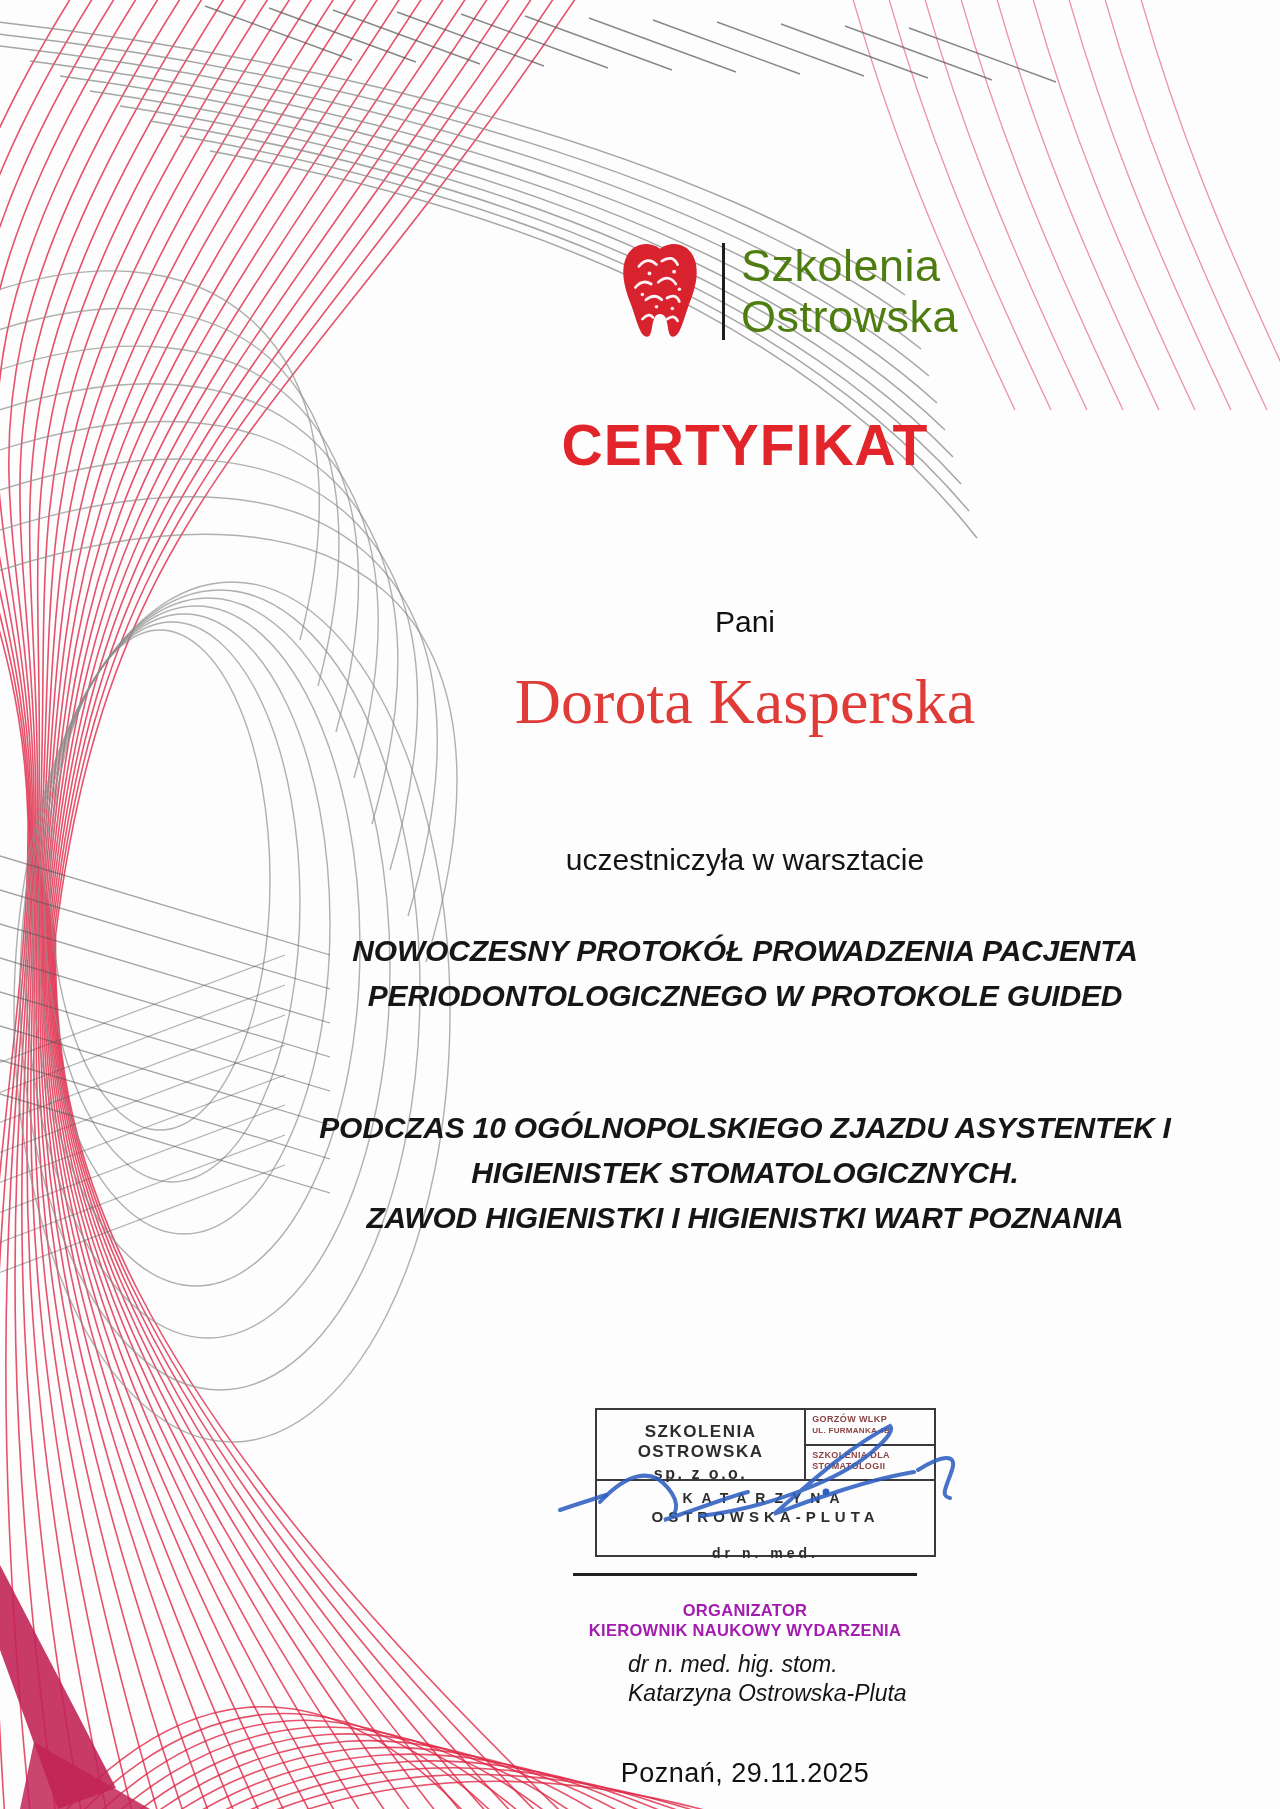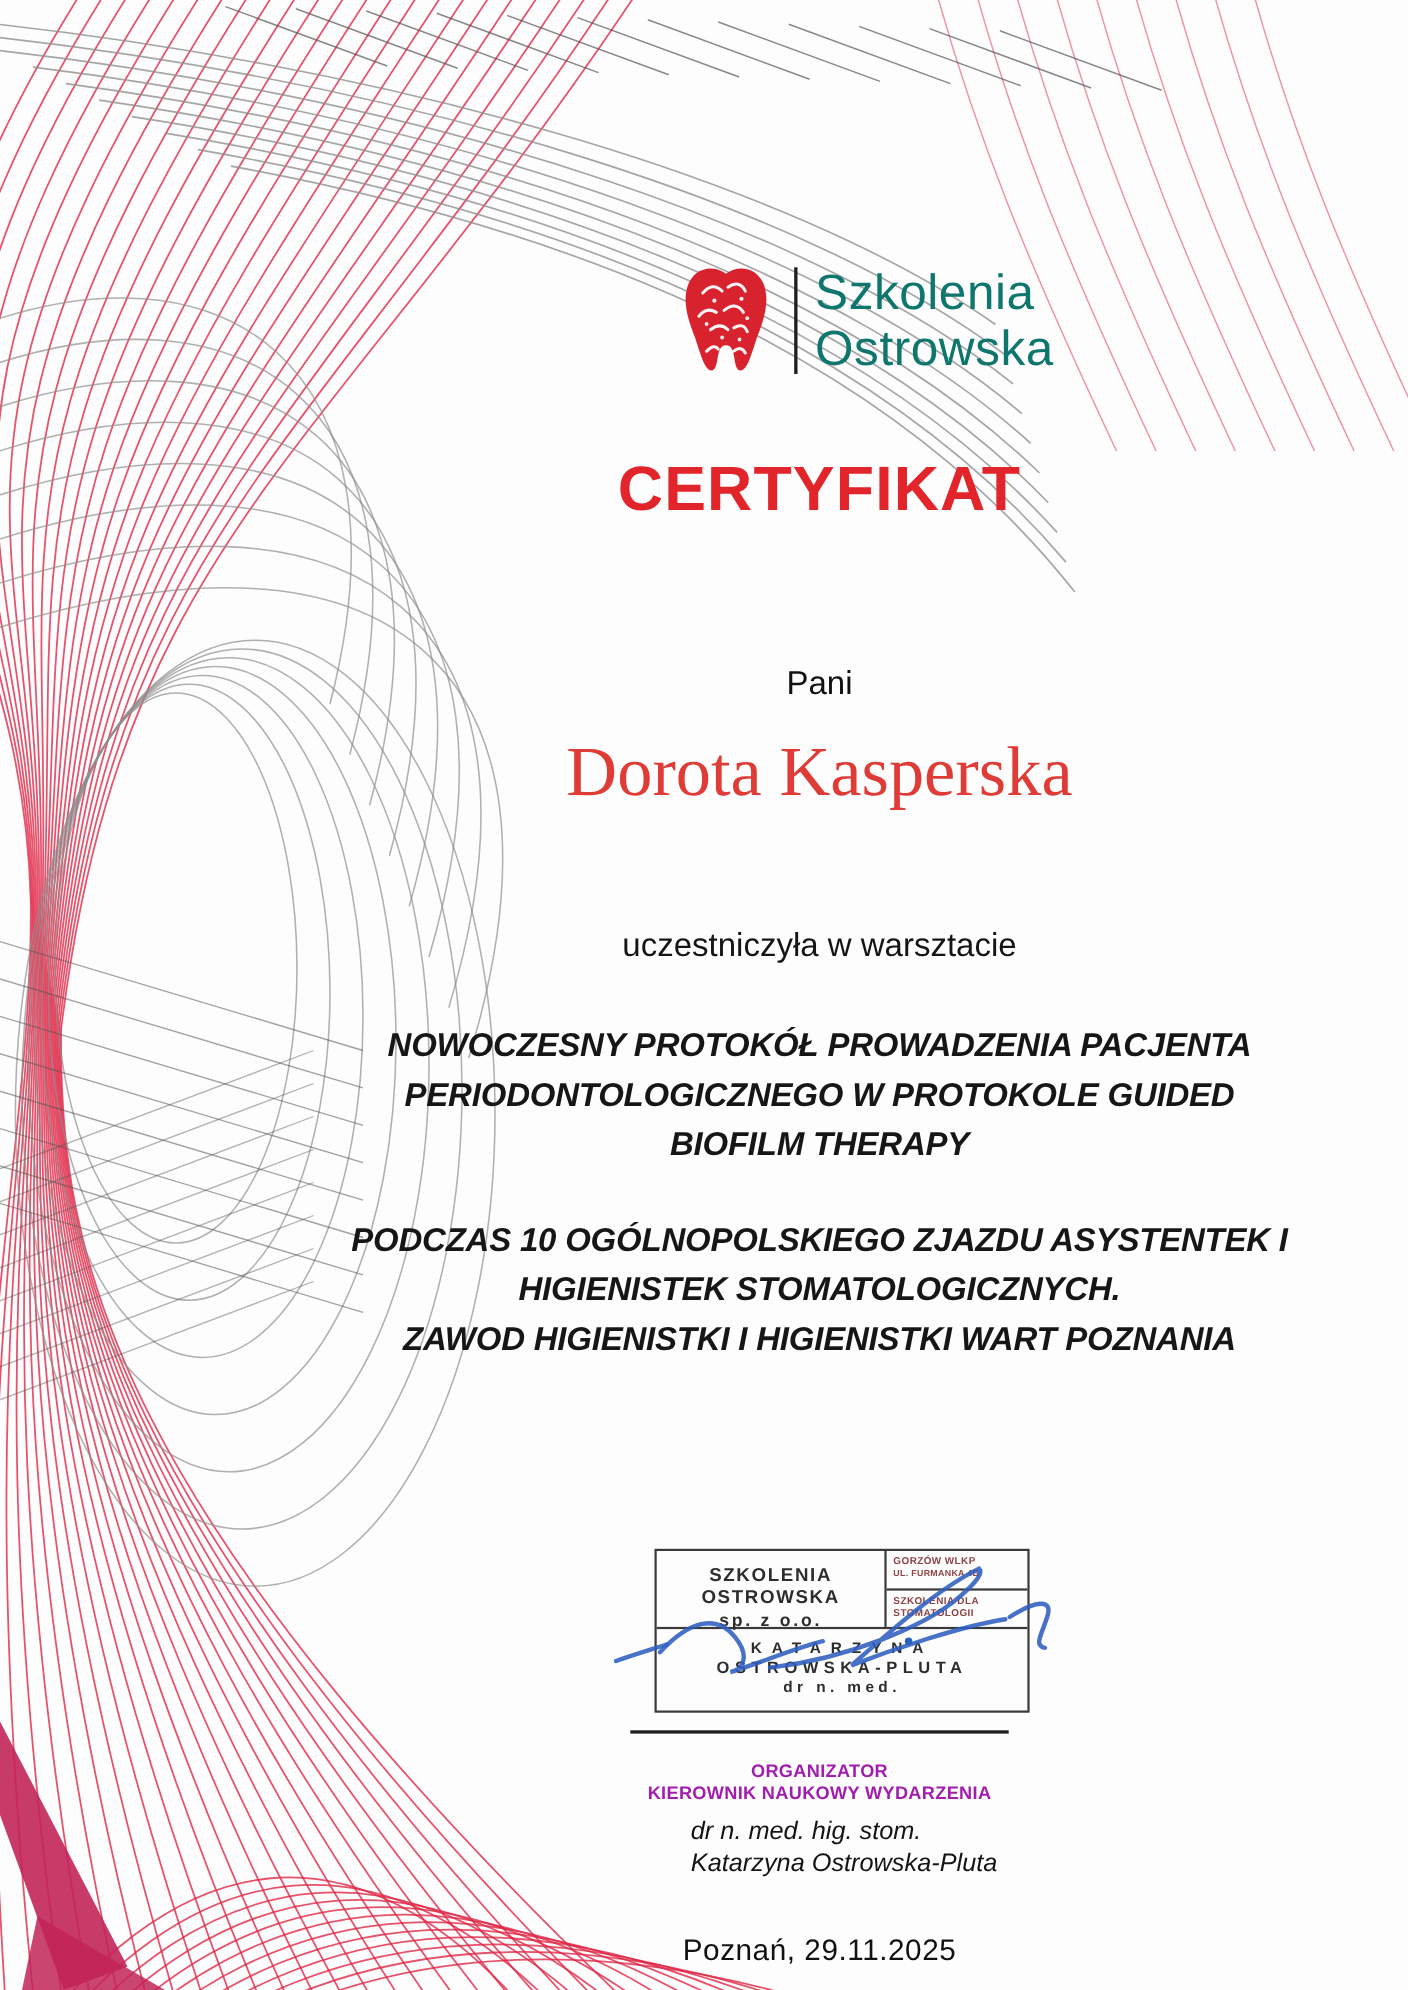--- a/index.html
+++ b/index.html
@@ -11,21 +11,21 @@
     color:#141414;
   }
   #deco-svg{position:absolute;left:0;top:0;width:1280px;height:1809px;z-index:0;}
   .abs{position:absolute;z-index:2;}
   .col{left:300px;width:890px;text-align:center;}
 
   
   #logo-row{top:238px;display:flex;align-items:center;justify-content:center;transform:translateX(42px);}
   #tooth-wrap{width:88px;height:106px;flex:0 0 auto;}
   #logo-divider{width:3px;height:97px;background:#1d1d1d;margin:0 16px 0 18px;flex:0 0 auto;}
-  .brand-text{font-size:45px;line-height:51px;color:#0f766e;letter-spacing:.5px;font-weight:400;text-align:left;}
+  .brand-text{font-size:45px;line-height:51px;color:#4d7c0f;letter-spacing:.5px;font-weight:400;text-align:left;}
 
   #certyfikat{top:412px;font-size:57px;font-weight:800;letter-spacing:1px;}
 
   #pani{top:605px;font-size:30px;color:#101010;}
   #recipient{top:665px;font-family:"Liberation Serif",serif;font-size:64px;}
   #participation{top:843px;font-size:30px;color:#151515;}
 
   .block-caps{font-size:30px;line-height:45px;font-weight:600;letter-spacing:-.2px;color:#161616;font-style:italic;}
   #workshop{top:928px;}
   #event{top:1105px;}
@@ -37,21 +37,21 @@
   .stamp-co-1{font-size:17px;font-weight:700;letter-spacing:1.5px;color:#2d2d2d;}
   .stamp-co-2{font-size:16px;font-weight:700;letter-spacing:2.5px;color:#2d2d2d;margin-top:3px;}
   .stamp-right{flex:1;display:flex;flex-direction:column;}
   .stamp-cell{flex:1;padding:4px 6px 2px;box-sizing:border-box;font-weight:700;line-height:11px;}
   .stamp-cell.first{border-bottom:2px solid #3a3a3a;}
   .stamp-addr1{font-size:9px;letter-spacing:.4px;}
   .stamp-addr2{font-size:8px;letter-spacing:.3px;}
   .stamp-bottom{height:62px;text-align:center;padding-top:9px;box-sizing:border-box;color:#2d2d2d;}
   .stamp-name1{font-size:14px;letter-spacing:9px;font-weight:600;}
   .stamp-name2{font-size:15px;letter-spacing:5px;font-weight:600;margin-top:2px;}
-  .stamp-title{font-size:14px;letter-spacing:4px;font-weight:700;margin-top:0;}
+  .stamp-title{font-size:14px;letter-spacing:4px;font-weight:700;margin-top:20px;}
   #signature-svg{left:540px;top:1415px;width:460px;height:125px;z-index:3;}
 
   #rule{left:573px;top:1573px;width:344px;height:3px;background:#1f1f1f;}
   #organizer{top:1600px;font-weight:700;font-size:16.5px;line-height:20px;letter-spacing:.3px;color:#a21caf;}
   #credentials{left:628px;top:1650px;font-style:italic;font-size:23px;line-height:29px;color:#141414;text-align:left;}
   #place-date{top:1758px;font-size:27px;font-weight:500;letter-spacing:.5px;color:#111;}
 </style>
 </head>
 <body>
 
@@ -191,21 +191,20 @@
 
 <div class="abs col" id="certyfikat" style="color: rgb(226, 36, 43);">CERTYFIKAT</div>
 
 <div class="abs col" id="pani">Pani</div>
 <div class="abs col" id="recipient" style="color: rgb(223, 59, 55);">Dorota Kasperska</div>
 <div class="abs col" id="participation">uczestniczyła w warsztacie</div>
 
 <div class="abs col block-caps" id="workshop">
   <div>NOWOCZESNY PROTOKÓŁ PROWADZENIA PACJENTA</div>
   <div>PERIODONTOLOGICZNEGO W PROTOKOLE GUIDED</div>
-  <div>BIOFILM THERAPY</div>
 </div>
 
 <div class="abs col block-caps" id="event">
   <div>PODCZAS 10 OGÓLNOPOLSKIEGO ZJAZDU ASYSTENTEK I</div>
   <div>HIGIENISTEK STOMATOLOGICZNYCH.</div>
   <div>ZAWOD HIGIENISTKI I HIGIENISTKI WART POZNANIA</div>
 </div>
 
 <div class="abs" id="stamp">
   <div class="stamp-top">

